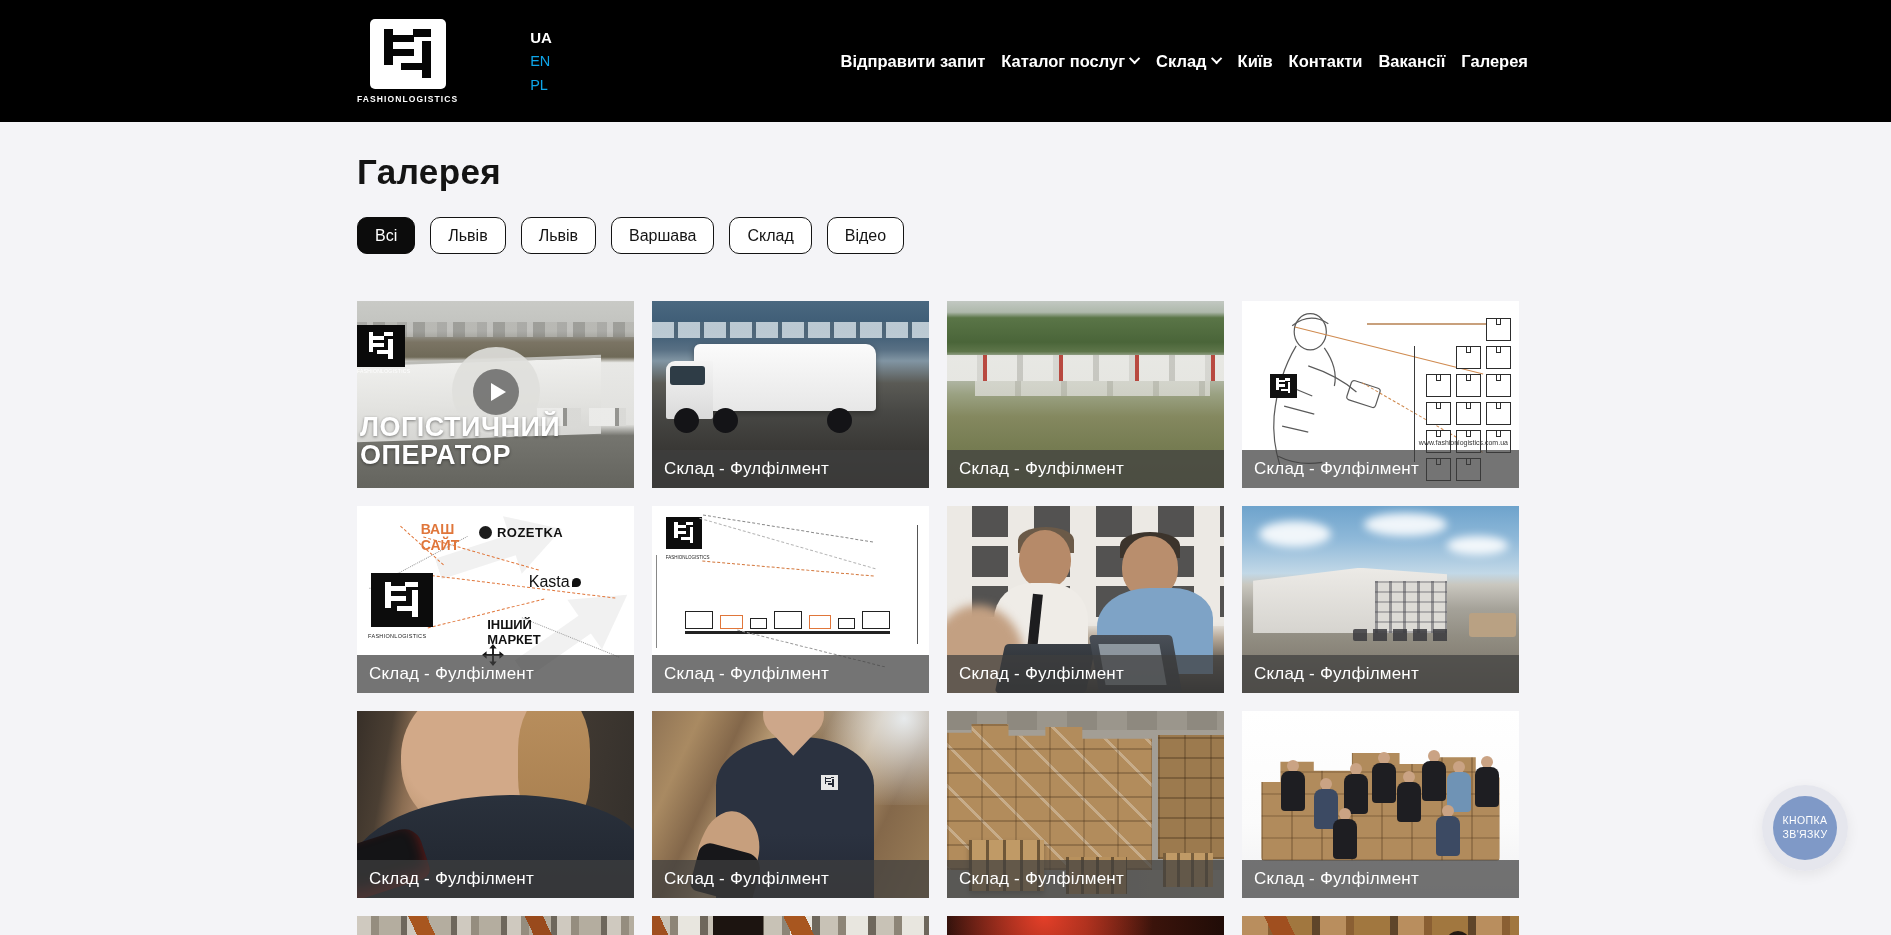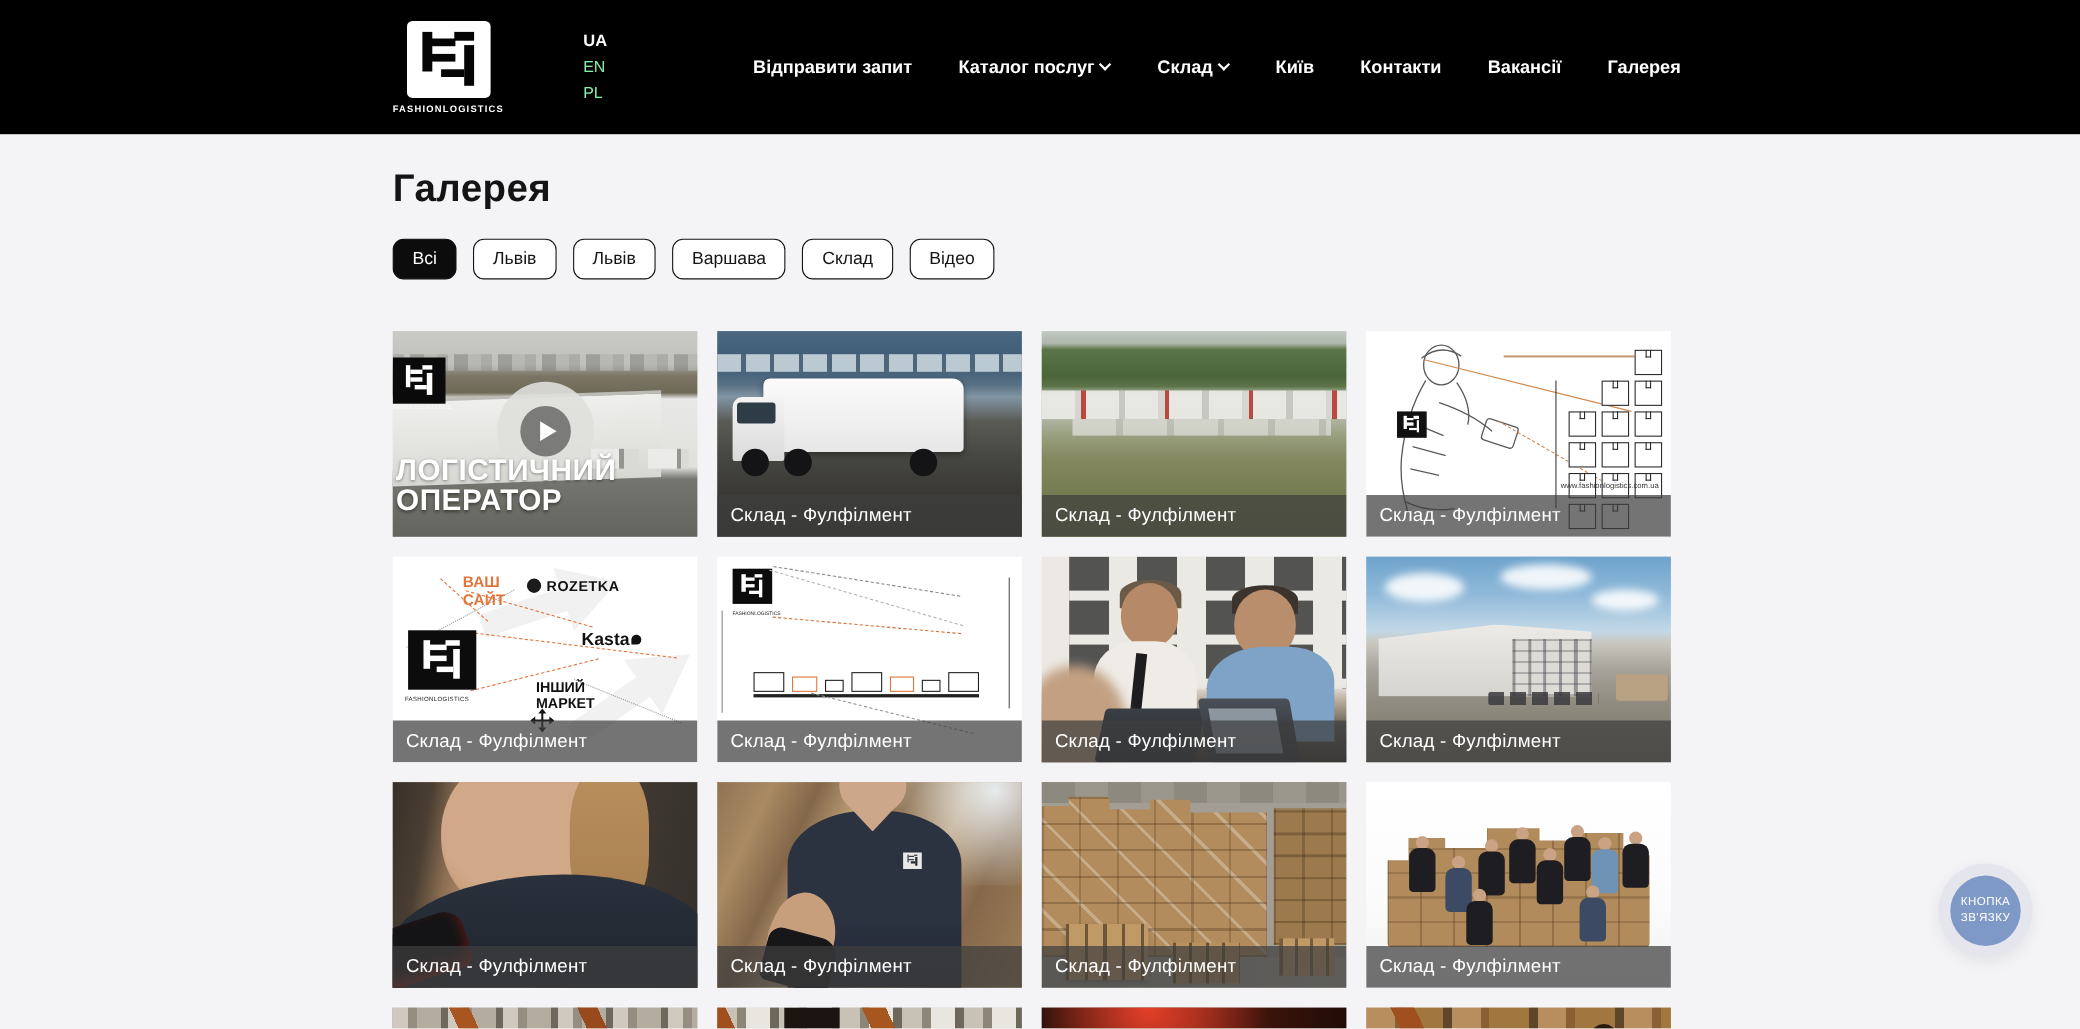--- a/index.html
+++ b/index.html
@@ -16,24 +16,24 @@
   .fl i { position:absolute; background:var(--ink,#000); }
   .fl i:nth-child(1){ left:12%; top:8%;  width:14%; height:62%; }
   .fl i:nth-child(2){ left:24%; top:18%; width:36%; height:13%; }
   .fl i:nth-child(3){ left:24%; top:42%; width:36%; height:13%; }
   .fl i:nth-child(4){ left:73%; top:28%; width:14%; height:64%; }
   .fl i:nth-child(5){ left:39%; top:66%; width:34%; height:13%; }
   .fl i:nth-child(6){ left:58%; top:8%;  width:29%; height:13%; }
   .logo-box .fl { left:7px; top:6px; width:62px; height:58px; --ink:#050505; }
 
   .langs { margin-left:72px; display:flex; flex-direction:column; gap:9px; }
-  .lang { color:#86efac; font-size:14.5px; cursor:pointer; line-height:1; }
+  .lang { color:#0ea5e9; font-size:14.5px; cursor:pointer; line-height:1; }
   .lang.active { color:#fff; font-weight:bold; font-size:15px; }
 
-  .nav { margin-left:auto; display:flex; align-items:center; gap:42px; }
+  .nav { margin-left:auto; display:flex; align-items:center; gap:16px; }
   .nav-item { color:#fff; font-weight:bold; font-size:16.5px; display:flex; align-items:center; gap:7px; cursor:pointer; white-space:nowrap; }
   .chev { width:8px; height:8px; border-left:2px solid #fff; border-bottom:2px solid #fff; transform:rotate(-45deg) translateY(-2px); margin-top:-3px; }
 
   
   .page-title { position:absolute; left:357px; top:152px; font-size:35px; font-weight:bold; color:#141414; letter-spacing:.4px; }
 
   .filters { position:absolute; left:357px; top:217px; display:flex; gap:15px; }
   .chip { height:37px; display:flex; align-items:center; padding:0 17px; background:#fff; border:1.5px solid #141414; border-radius:10px; font-size:16px; color:#141414; cursor:pointer; white-space:nowrap; }
   .chip.active { background:#0c0c0c; border-color:#0c0c0c; color:#fff; }
 
@@ -92,21 +92,21 @@
   .t4 { background:#fff; }
   .t4 .garrow { width:130px; height:72px; clip-path:polygon(0 35%,60% 35%,60% 8%,100% 50%,60% 92%,60% 65%,0 65%); background:rgba(150,150,150,.13); }
   .t4 .ga1 { left:28%; top:4%; transform:rotate(-18deg); }
   .t4 .ga2 { left:55%; top:48%; transform:rotate(-35deg); }
   .t4 .biglogo { left:5%; top:36%; width:62px; height:54px; background:#0c0c0c; }
   .t4 .biglogo .fl { left:9px; top:5px; width:44px; height:42px; --ink:#fff; }
   .t4 .brandtxt { left:4%; top:68%; font-size:5.5px; color:#222; letter-spacing:.3px; }
   .t4 .your-site { left:23%; top:8%; color:#e0763a; font-weight:800; font-size:14px; width:52px; line-height:1.15; }
   .t4 .rozetka { left:44%; top:10%; color:#111; font-weight:800; font-size:13px; letter-spacing:.5px; display:flex; align-items:center; gap:5px; }
   .t4 .rozetka::before { content:""; width:13px; height:13px; border-radius:50%; background:#1c1c1c; flex:none; }
-  .t4 .kasta { left:62%; top:36%; color:#111; font-weight:700; font-size:16px; }
+  .t4 .kasta { left:62%; top:36%; color:#111; font-weight:400; font-size:16px; }
   .t4 .kasta::after { content:""; display:inline-block; width:9px; height:9px; background:#111; border-radius:50% 50% 50% 0; margin-left:2px; }
   .t4 .other { left:47%; top:60%; color:#111; font-weight:800; font-size:13px; width:72px; line-height:1.15; }
   .t4 .dash { border-top:1.5px dashed #e0763a; }
   .t4 .d1 { left:13%; top:21%; width:58px; transform:rotate(42deg); }
   .t4 .d2 { left:23%; top:25%; width:120px; transform:rotate(16deg); }
   .t4 .d3 { left:25%; top:43%; width:190px; transform:rotate(7deg); }
   .t4 .d4 { left:25%; top:57%; width:120px; transform:rotate(-14deg); }
   .t4 .gd1 { left:2%; top:30%; width:40%; border-top:1px dotted #9a9a9a; transform:rotate(-28deg); }
   .t4 .gd2 { left:58%; top:70%; width:38%; border-top:1px dotted #9a9a9a; transform:rotate(22deg); }
   .t4 .move { left:45%; top:74%; width:22px; height:22px; }

